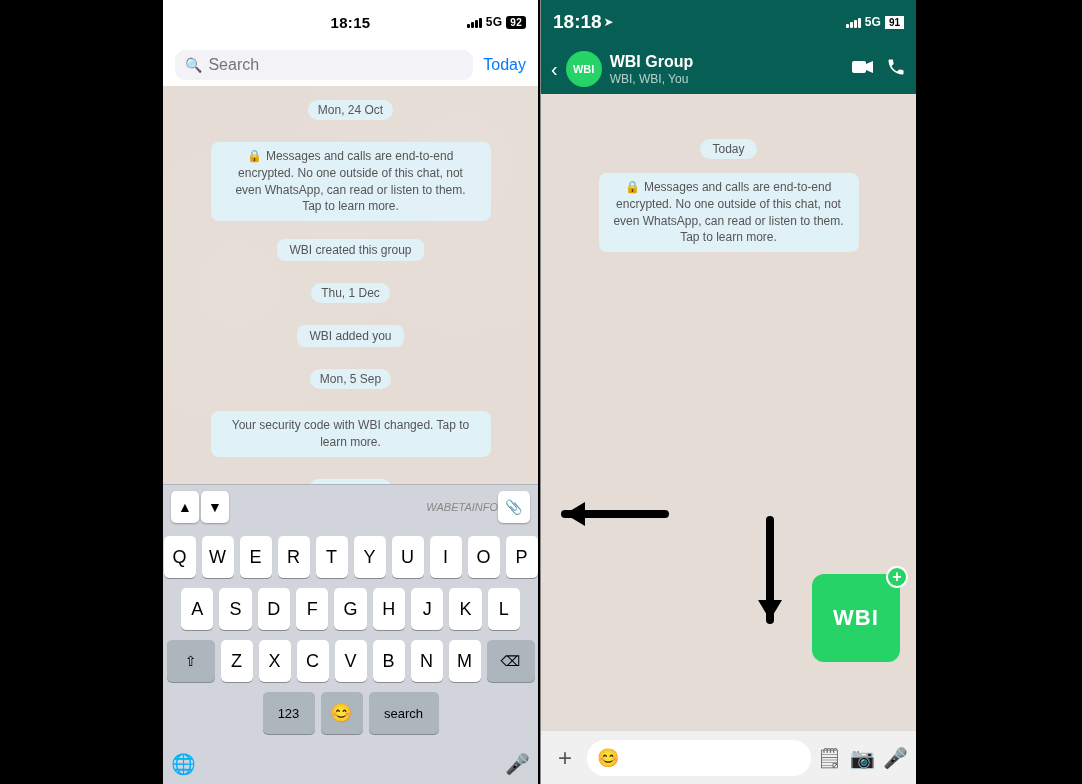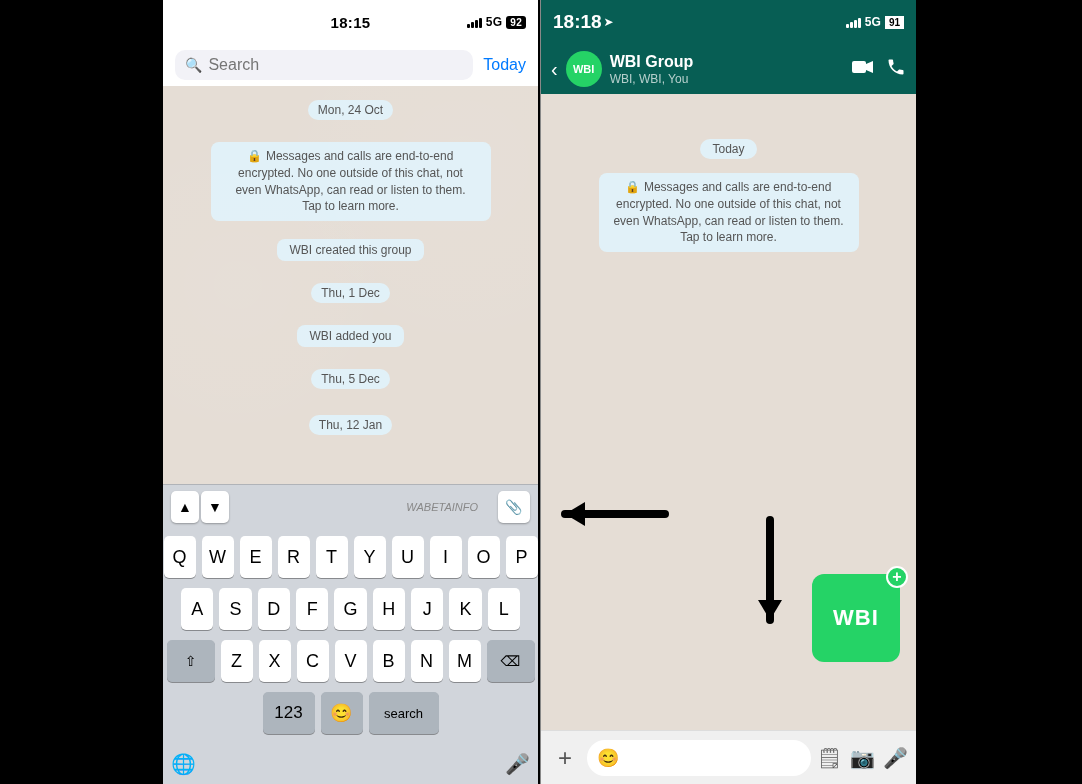--- a/index.html
+++ b/index.html
@@ -179,21 +179,21 @@
       align-items: center;
       justify-content: center;
       font-size: 14px;
       cursor: pointer;
       box-shadow: 0 1px 2px rgba(0,0,0,0.3);
     }
     .kb-toolbar-right {
       margin-left: auto;
       display: flex;
       align-items: center;
-      gap: 20px;
+      gap: 0;
     }
     .wabetainfo-text {
       color: #888;
       font-size: 11px;
       font-style: italic;
     }
     .kb-icon-btn {
       background: #fff;
       border: none;
       border-radius: 5px;
@@ -502,21 +502,22 @@
     </div>
     <span class="cancel-btn">Today</span>
   </div>
 
   <div class="chat-bg">
     <div class="date-badge">Mon, 24 Oct</div>
     <div class="system-msg">🔒 Messages and calls are end-to-end encrypted. No one outside of this chat, not even WhatsApp, can read or listen to them. Tap to learn more.</div>
     <div class="event-msg">WBI created this group</div>
     <div class="date-badge">Thu, 1 Dec</div>
     <div class="event-msg">WBI added you</div>
-    <div class="date-badge">Thu, 5 Dec</div>
+    <div class="date-badge">Mon, 5 Sep</div>
+    <div class="system-msg">Your security code with WBI changed. Tap to learn more.</div>
     <div class="date-badge">Thu, 12 Jan</div>
   </div>
 
   <div class="keyboard-toolbar">
     <div class="kb-toolbar-arrows">
       <button class="kb-arrow">▲</button>
       <button class="kb-arrow">▼</button>
     </div>
     <div class="kb-toolbar-right">
       <span class="wabetainfo-text">WABETAINFO</span>
@@ -555,21 +556,21 @@
       <button class="key">Z</button>
       <button class="key">X</button>
       <button class="key">C</button>
       <button class="key">V</button>
       <button class="key">B</button>
       <button class="key">N</button>
       <button class="key">M</button>
       <button class="key key-dark key-wide">⌫</button>
     </div>
     <div class="key-row">
-      <button class="key key-dark key-wide" style="font-size:17px;">123</button>
+      <button class="key key-dark key-wide" style="font-size:13px;">123</button>
       <button class="key key-dark" style="min-width:38px;max-width:42px;">😊</button>
       <button class="key key-dark key-search-btn" style="font-size:13px;">search</button>
     </div>
   </div>
 
   <div class="keyboard-bottom">
     <span class="kb-bottom-icon">🌐</span>
     <span class="kb-bottom-icon">🎤</span>
   </div>
 </div>

